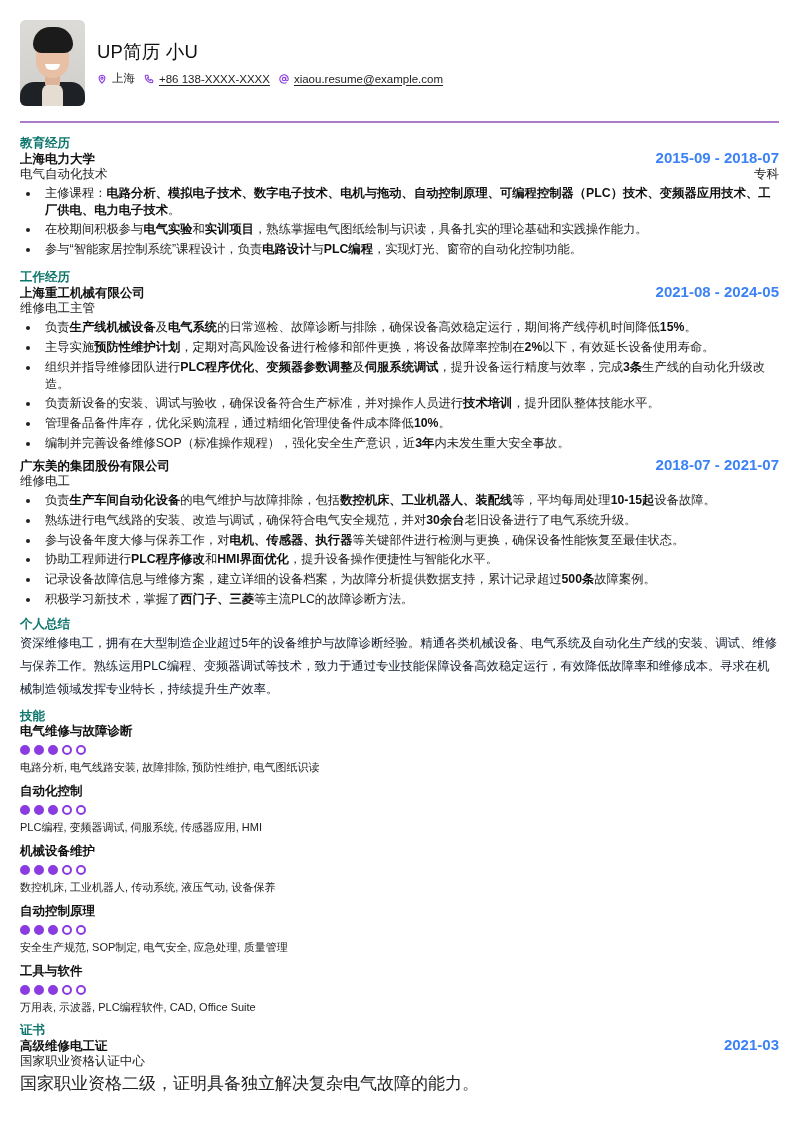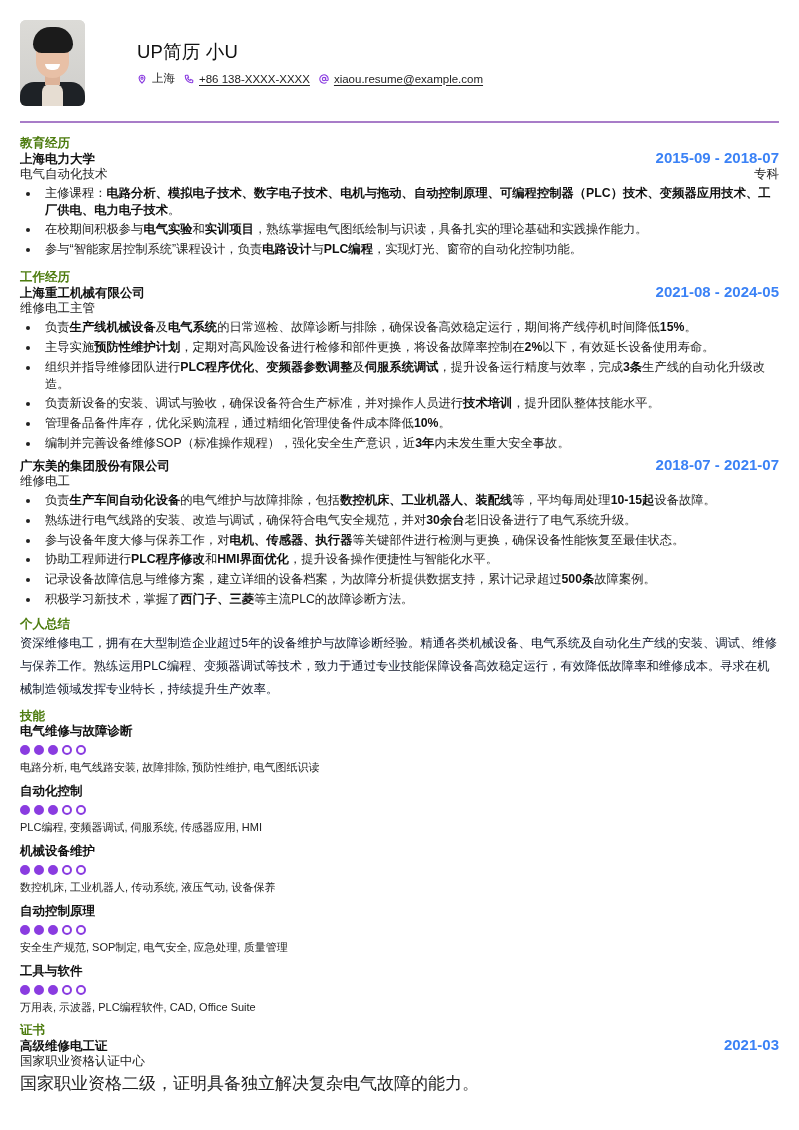--- a/index.html
+++ b/index.html
@@ -2,41 +2,41 @@
 <html><head>
 <meta charset="utf-8">
 <style>
   * { box-sizing: border-box; margin: 0; padding: 0; }
   html, body { width: 799px; height: 1130px; background: #ffffff; overflow: hidden; }
   body { font-family: "Liberation Sans", "DejaVu Sans", sans-serif; color: #1a1a1a; font-size: 12.5px; position: relative; }
 
   .page { position: absolute; left: 20px; top: 20px; width: 759px; }
 
   
-  .header { display: flex; align-items: flex-start; height: 86px; gap: 40px; }
+  .header { display: flex; align-items: flex-start; height: 86px; }
   .photo { width: 65px; height: 86px; border-radius: 6px; overflow: hidden; background: #d9d8d4; position: relative; flex: none; }
   .photo .bg { position: absolute; inset: 0; background: linear-gradient(180deg,#dcdbd7 0%,#cfcecb 100%); }
   .photo .hair { position: absolute; left: 13px; top: 7px; width: 40px; height: 26px; background: #1b1b1b; border-radius: 20px 20px 10px 10px; }
   .photo .face { position: absolute; left: 16px; top: 18px; width: 33px; height: 40px; background: #e8c0a6; border-radius: 14px 14px 16px 16px; }
   .photo .smile { position: absolute; left: 25px; top: 44px; width: 15px; height: 6px; background: #fff; border-radius: 0 0 8px 8px; }
   .photo .neck { position: absolute; left: 25px; top: 55px; width: 15px; height: 10px; background: #ddb399; }
   .photo .jacket { position: absolute; left: 0; top: 62px; width: 65px; height: 26px; background: #1e2226; border-radius: 14px 14px 0 0; }
   .photo .shirt { position: absolute; left: 22px; top: 64px; width: 21px; height: 22px; background: #e6ddd2; border-radius: 8px 8px 0 0; }
 
   .head-info { margin-left: 12px; padding-top: 19px; }
   .name { font-size: 18.5px; font-weight: 500; color: #111; letter-spacing: 0.2px; height: 26px; }
   .contacts { display: flex; align-items: center; margin-top: 6px; font-size: 11.5px; color: #222; }
   .contact { display: flex; align-items: center; margin-right: 9px; }
   .contact svg { width: 10px; height: 10px; margin-right: 5px; }
   .contact a { color: #222; text-decoration: underline; text-underline-offset: 2px; }
 
   .divider { height: 1.5px; background: #a87cc8; margin-top: 15px; width: 759px; }
 
   
-  .section-title { color: #4d7c0f; font-size: 12.5px; font-weight: 700; line-height: 14px; }
+  .section-title { color: #0f766e; font-size: 12.5px; font-weight: 700; line-height: 14px; }
   .row { display: flex; justify-content: space-between; align-items: baseline; gap: 26px; }
   .entry-title { font-weight: 700; font-size: 12.5px; line-height: 15px; color: #111; }
   .entry-date { font-weight: 700; font-size: 15px; line-height: 15px; color: #3b82f6; }
   .entry-sub { font-size: 12.5px; line-height: 15px; color: #222; }
   .entry-sub-right { font-size: 12.5px; line-height: 15px; color: #222; }
 
   ul.bullets { list-style: none; margin-top: 2px; }
   ul.bullets li { position: relative; padding-left: 25px; font-size: 12.3px; line-height: 17px; margin-bottom: 2.8px; color: #222; }
   ul.bullets li::before { content: ""; position: absolute; left: 6px; top: 7px; width: 4px; height: 4px; border-radius: 50%; background: #222; }
   ul.bullets li b { font-weight: 700; color: #111; }

